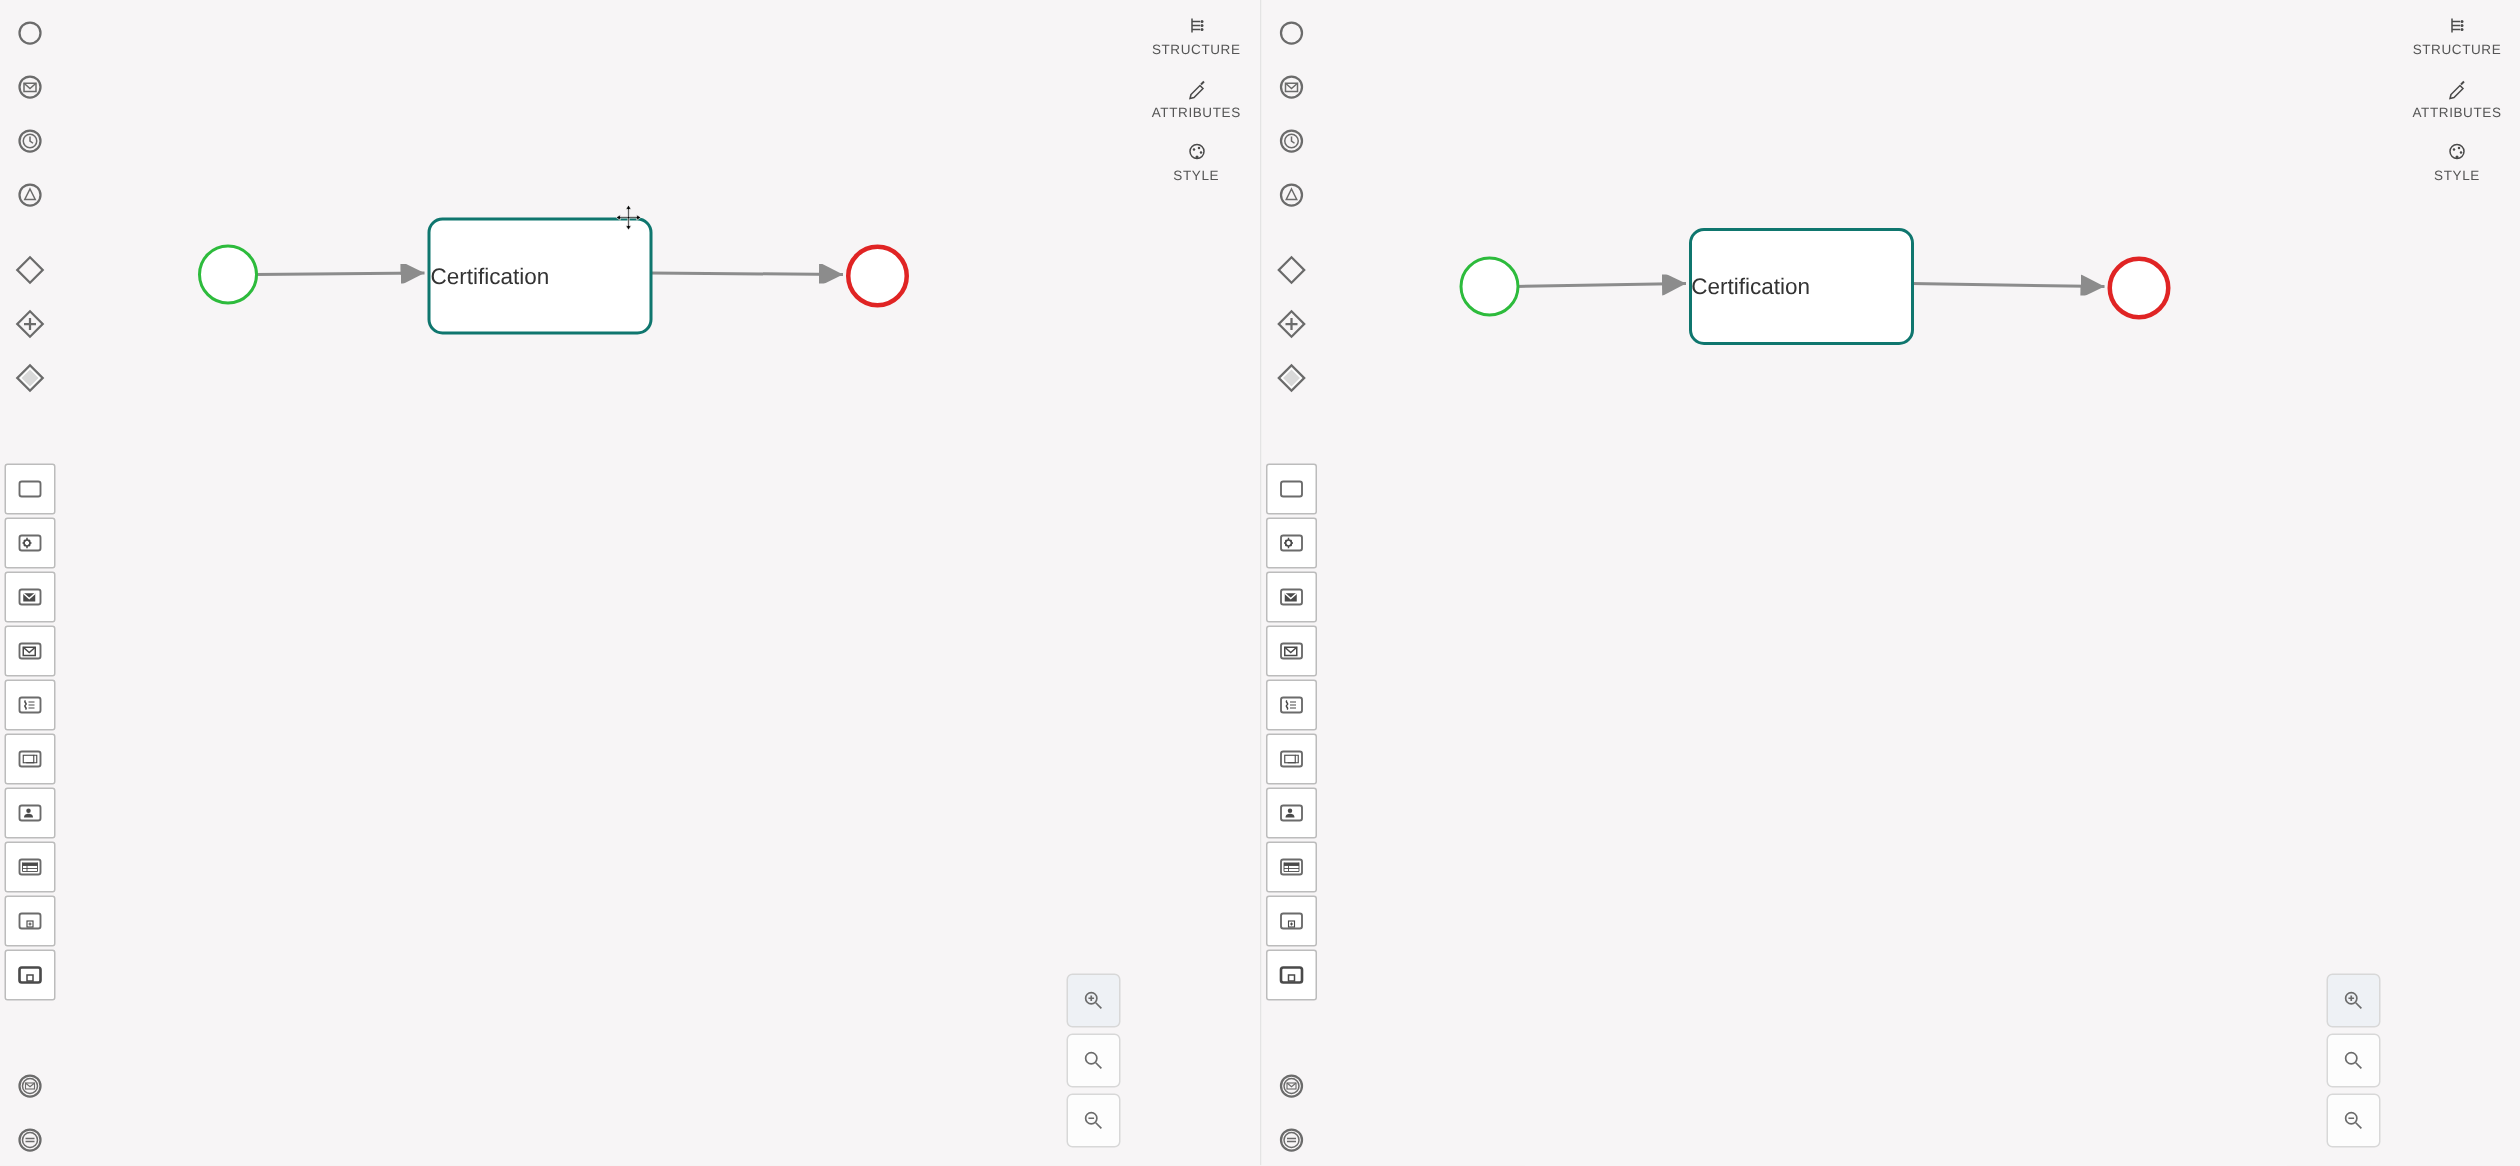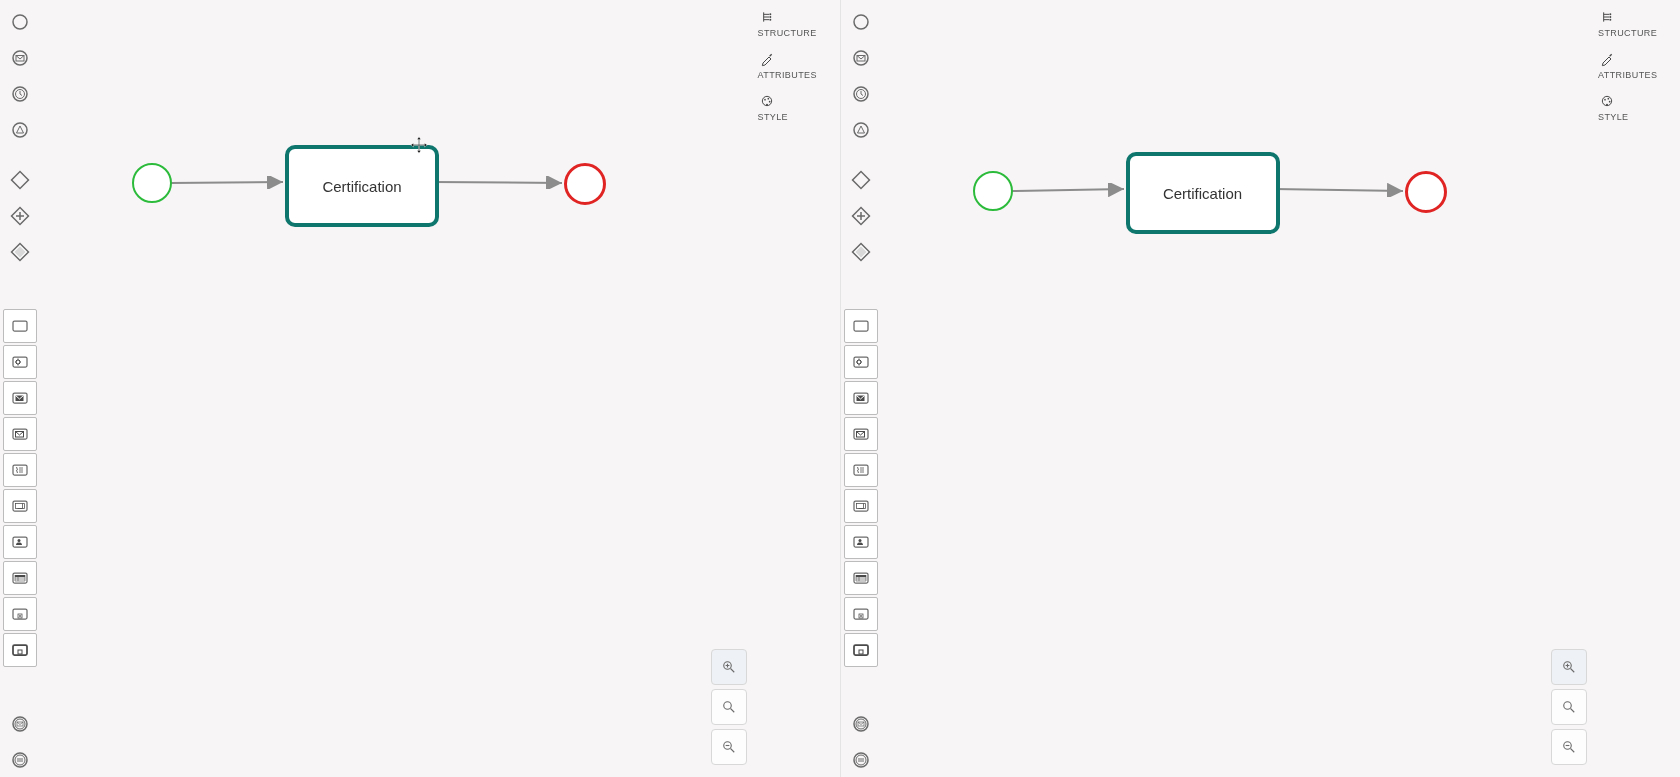--- a/index.html
+++ b/index.html
@@ -33,21 +33,21 @@
   .pal-gap.big { height:38px; flex:0 0 38px; }
   svg { display:block; }
 
   
   .props {
     position:absolute; right:2px; top:4px; width:80px;
     display:flex; flex-direction:column; align-items:center;
     z-index:5;
   }
   .prop-item {
-    display:flex; flex-direction:column; 
+    display:flex; flex-direction:column; align-items:center;
     padding:4px 0 8px 0; cursor:pointer; width:100%;
   }
   .prop-icon { width:18px; height:18px; display:flex; align-items:center; justify-content:center; color:#4a4a4a; margin-bottom:2px;}
   .prop-label { font-size:9px; letter-spacing:0.4px; color:#555; }
 
   
   .zoom {
     position:absolute; right:92px; bottom:10px; width:38px;
     display:flex; flex-direction:column; align-items:center;
     background:transparent; z-index:5;
@@ -67,22 +67,22 @@
   }
 
   
   .node-start, .node-end {
     position:absolute; width:36px; height:36px; border-radius:50%;
     background:#fff;
   }
   .node-start { border:2px solid #2dbb3c; }
   .node-end   { border:3px solid #e02424; }
   .task {
-    position:absolute; border:4px solid #0f766e; border-radius:10px;
-    background:#fff; display:flex; align-items:center; justify-content:center;
+    position:absolute; border:2px solid #0f766e; border-radius:10px;
+    background:#fff; display:flex; align-items:center; justify-content:flex-start;
     color:#333; font-size:15px;
   }
   .task .label { pointer-events:none; }
   .edge {
     position:absolute; pointer-events:none;
   }
 
   .move-cursor { position:absolute; width:22px; height:22px; z-index:20; pointer-events:none; }
 </style>
 </head>

